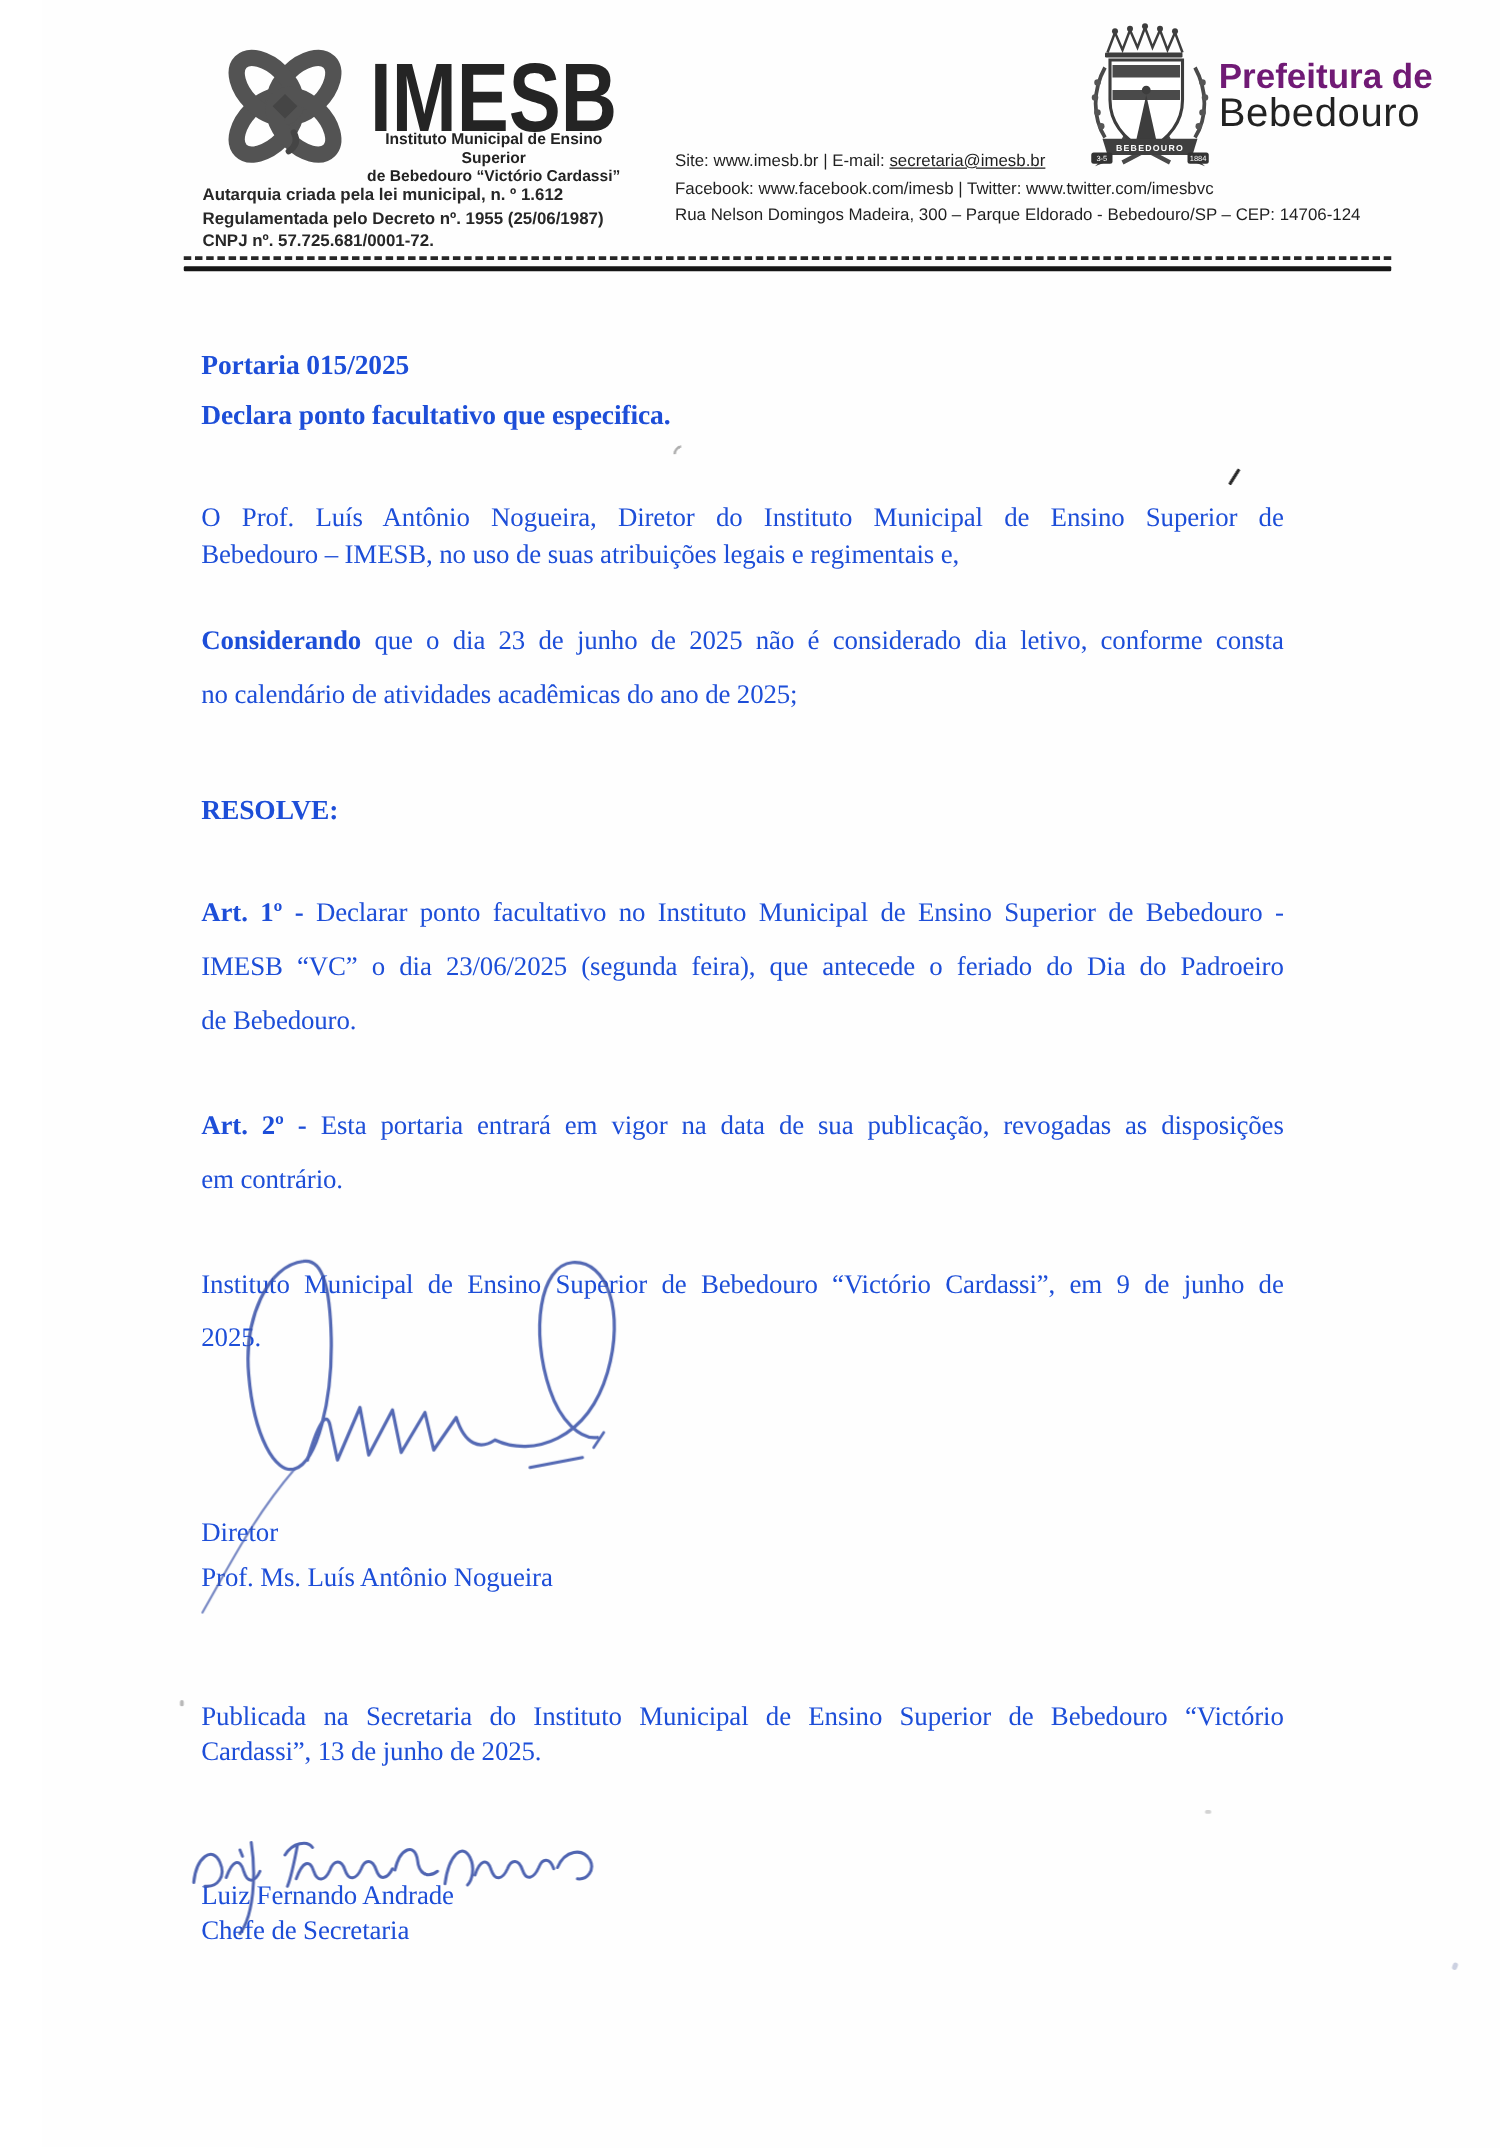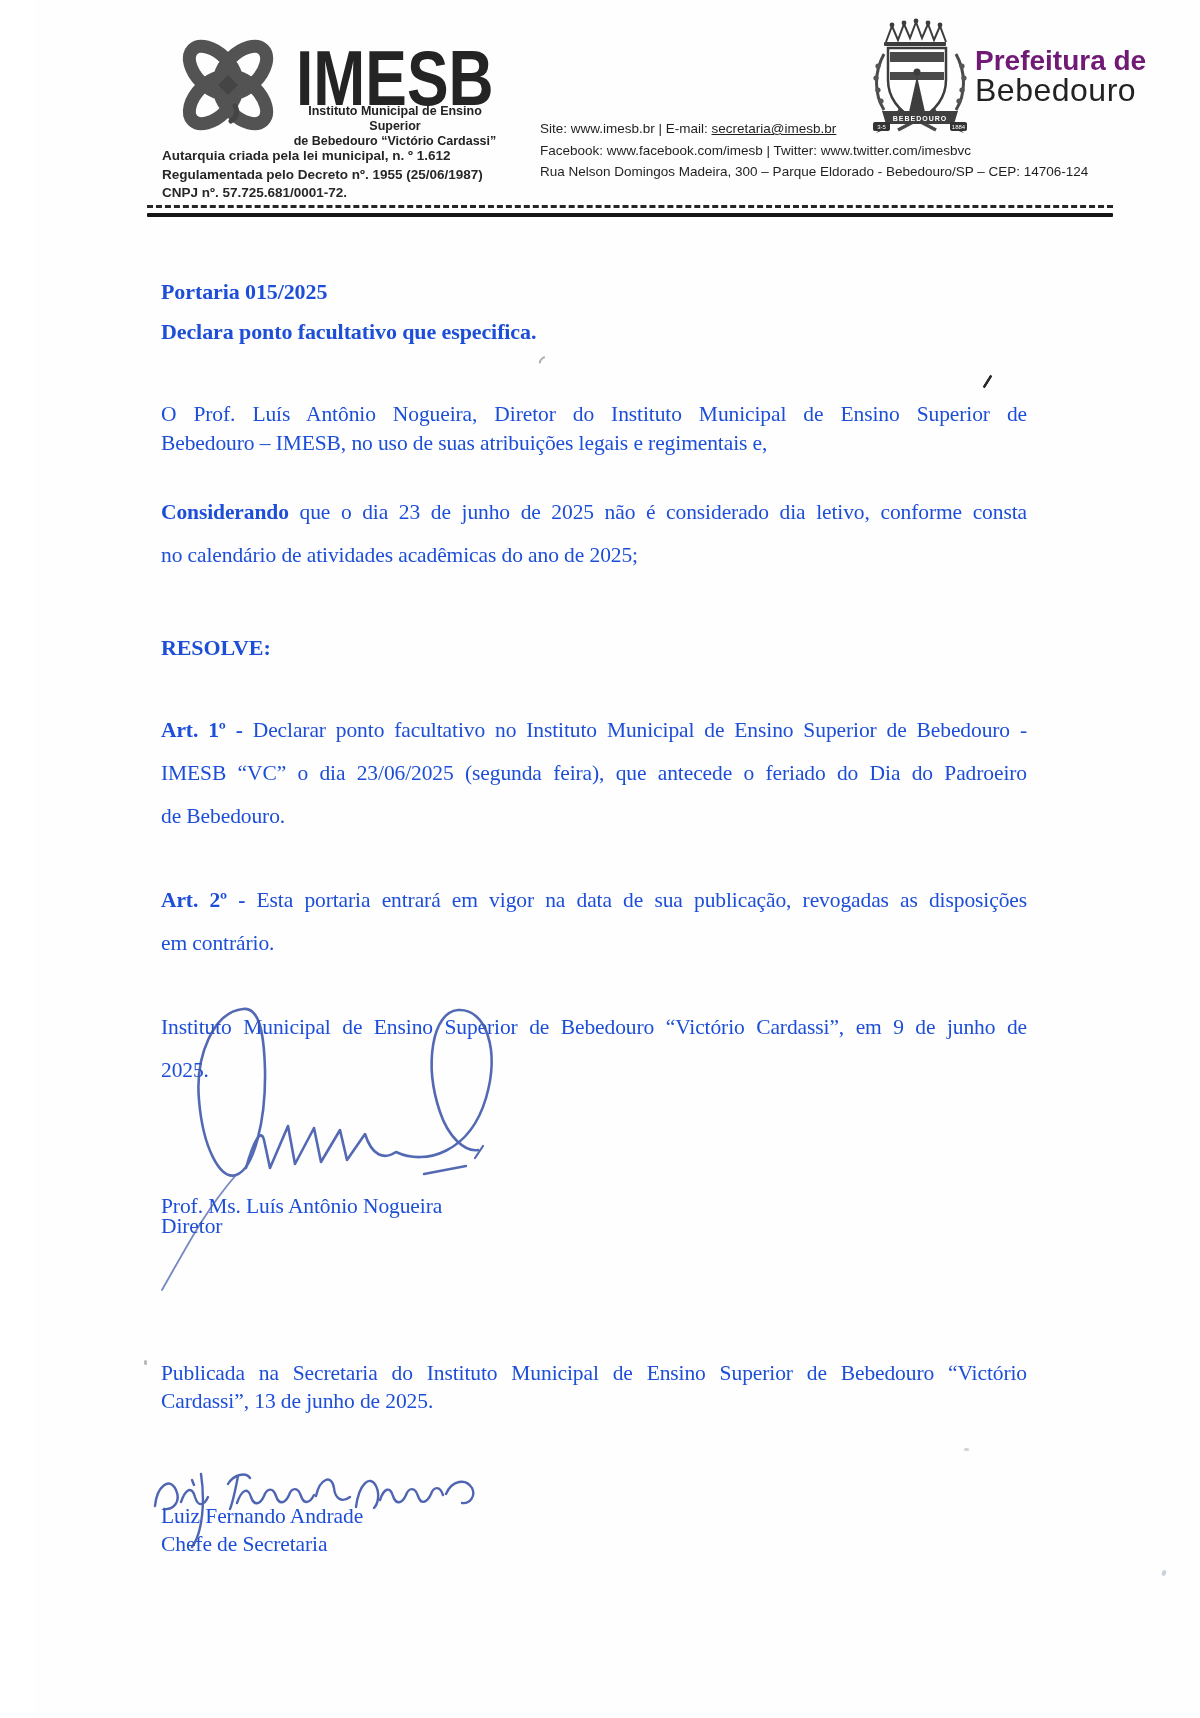--- a/index.html
+++ b/index.html
@@ -145,21 +145,21 @@
     <div class="l just lh43" style="top:709px"><b>Art. 1º -</b> <span>Declarar ponto facultativo no Instituto Municipal de Ensino Superior de Bebedouro -</span></div>
     <div class="l just lh43" style="top:752px">IMESB “VC” o dia 23/06/2025 (segunda feira), que antecede o feriado do Dia do Padroeiro</div>
     <div class="l lh43" style="top:795px">de Bebedouro.</div>
 
     <div class="l just lh43" style="top:879px"><b>Art. 2º -</b> <span>Esta portaria entrará em vigor na data de sua publicação, revogadas as disposições</span></div>
     <div class="l lh43" style="top:922px">em contrário.</div>
 
     <div class="l just lh43" style="top:1006px">Instituto Municipal de Ensino Superior de Bebedouro “Victório Cardassi”, em 9 de junho de</div>
     <div class="l lh43" style="top:1049px">2025.</div>
 
-    <div class="l lh28" style="top:1192px">Prof. Ms. Luís Antônio Nogueira</div>
+    <div class="l lh28" style="top:1248px">Prof. Ms. Luís Antônio Nogueira</div>
     <div class="l lh28" style="top:1212px">Diretor</div>
 
     <div class="l just lh28" style="top:1359px">Publicada na Secretaria do Instituto Municipal de Ensino Superior de Bebedouro “Victório</div>
     <div class="l lh28" style="top:1387px">Cardassi”, 13 de junho de 2025.</div>
 
     <div class="l lh28" style="top:1502px">Luiz Fernando Andrade</div>
     <div class="l lh28" style="top:1530px">Chefe de Secretaria</div>
   </div>
 
   <svg class="abs" style="left:0;top:0" width="1200" height="1718" viewBox="0 0 1200 1718" aria-hidden="true">

